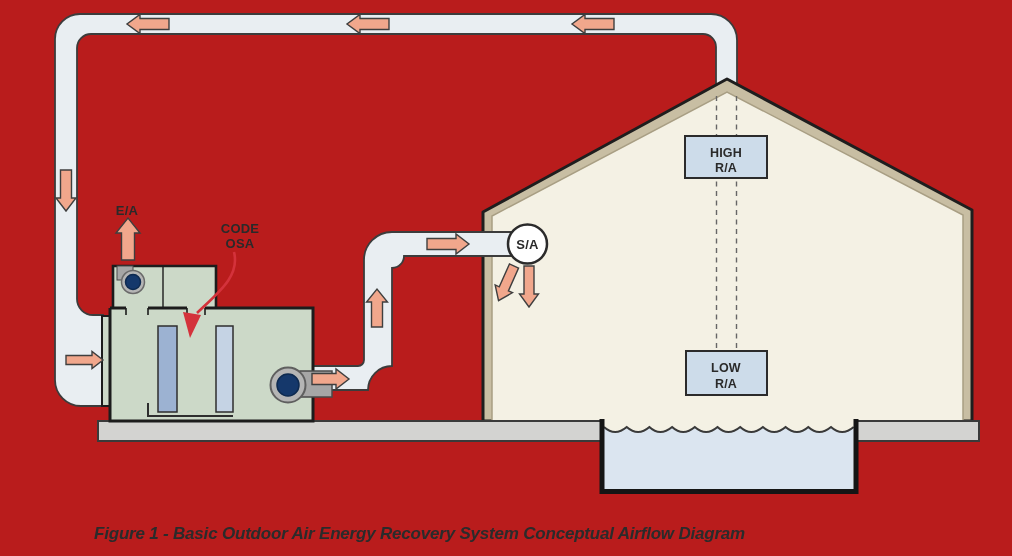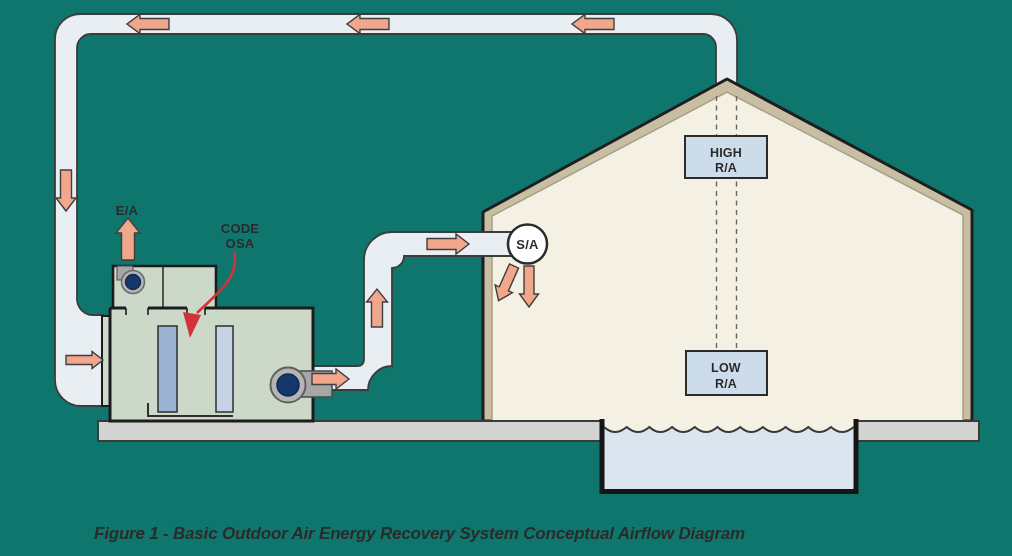--- a/index.html
+++ b/index.html
@@ -1,17 +1,17 @@
 <!DOCTYPE html>
 <html><head>
 <meta charset="utf-8">
 <style>
   html,body{margin:0;padding:0;background:#ffffff;}
   body{font-family:"Liberation Sans", sans-serif;}
-  .stage{position:relative;width:1012px;height:556px;background:#0f766e;overflow:hidden;}
+  .stage{position:relative;width:1012px;height:556px;background:#b91c1c;overflow:hidden;}
   svg{display:block;}
   text{fill:#2a2a2a;}
   .lbl{font-size:13px;font-weight:bold;letter-spacing:.2px;}
   .boxlbl{font-size:12.5px;font-weight:bold;letter-spacing:.2px;}
   .caption{font-size:17px;font-style:italic;font-weight:bold;letter-spacing:-0.2px;fill:#2b2b2b;}
 </style>
 </head>
 <body>
 
 <div class="stage">

